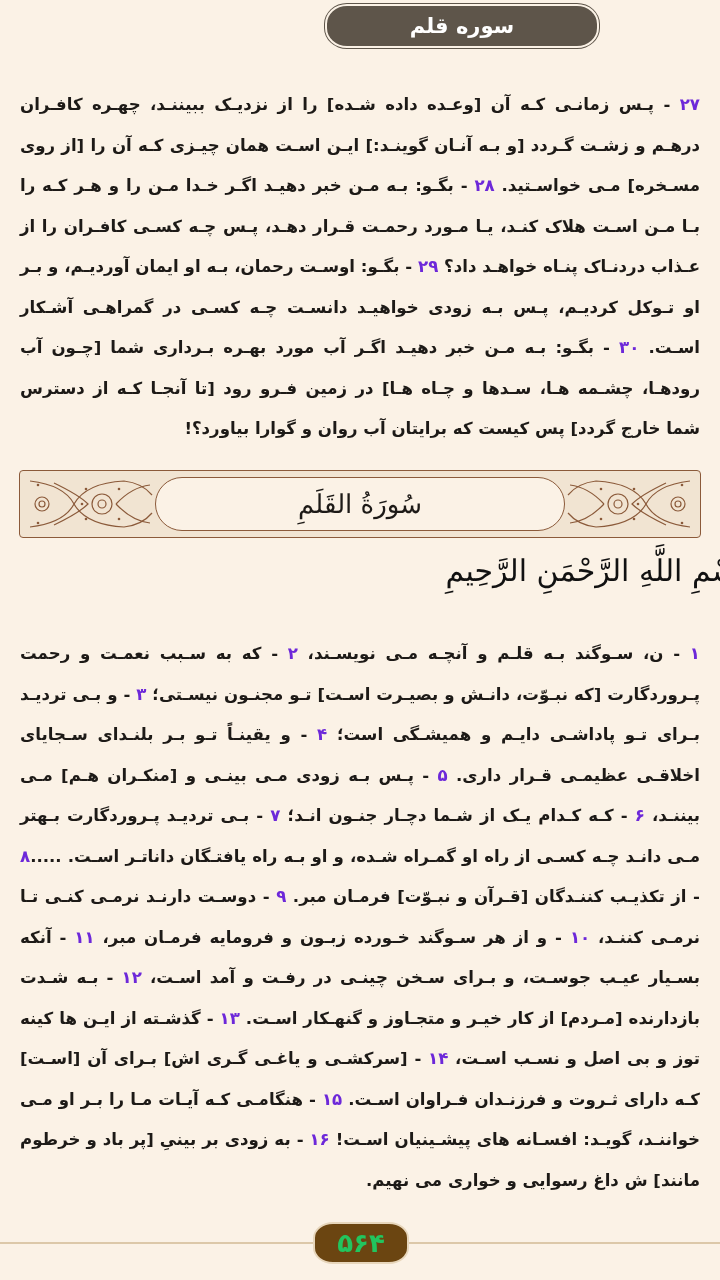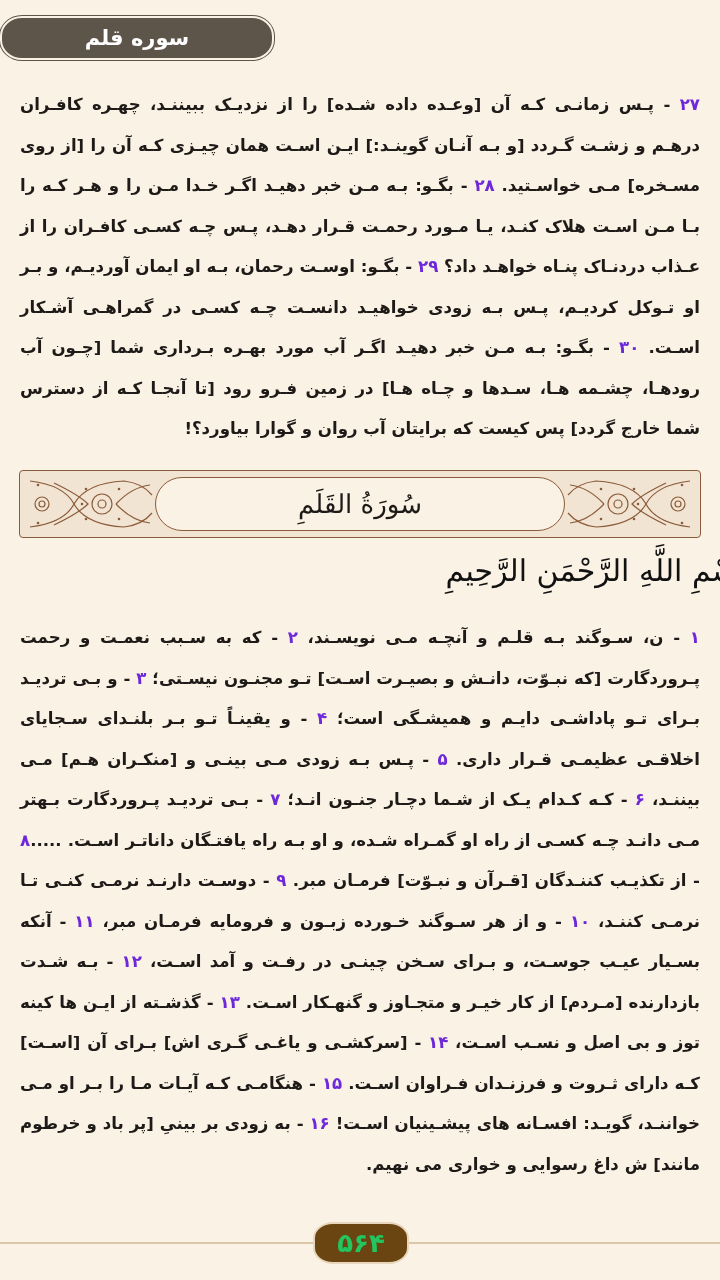--- a/index.html
+++ b/index.html
@@ -2,37 +2,37 @@
 <html><head>
 <meta charset="utf-8">
 <style>
   html, body { margin:0; padding:0; }
   body {
     width:720px; height:1280px; overflow:hidden;
     background:#fbf2e6;
     font-family:"DejaVu Sans", sans-serif;
     position:relative;
   }
-  .header-wrap { position:absolute; top:14px; left:0; width:599px; height:46px; display:flex; justify-content:flex-start; }
+  .header-wrap { position:absolute; top:2px; left:0; width:599px; height:46px; display:flex; justify-content:flex-end; }
   .header {
     position:relative; width:270px; height:40px; margin-top:2px;
     background:#5e554a; color:#fff;
     border:2px solid #fbf2e6; outline:1.5px solid #5e554a;
     border-radius:22px / 20px;
     display:flex; align-items:center; justify-content:center;
     font-size:21px; font-weight:bold;
   }
   .text-block {
     position:absolute; left:20px; width:680px;
     direction:rtl; text-align:justify; text-align-last:right;
     font-size:16.6px; font-weight:bold; color:#1d1a17;
     line-height:40.5px;
   }
   .block-1 { top:85px; }
-  .block-2 { top:618px; }
+  .block-2 { top:634px; }
   .num { color:#6d28d9; font-weight:bold; }
   .banner {
     position:absolute; top:470px; left:19px; width:682px; height:68px;
     background:#f1e4d2; border:1.5px solid #8b5a3a; border-radius:4px;
     box-sizing:border-box;
   }
   .banner-inner {
     position:absolute; top:6px; left:135px; right:135px; bottom:6px;
     background:#fbf2e6; border:1.5px solid #8b5a3a;
     border-radius:30px;

